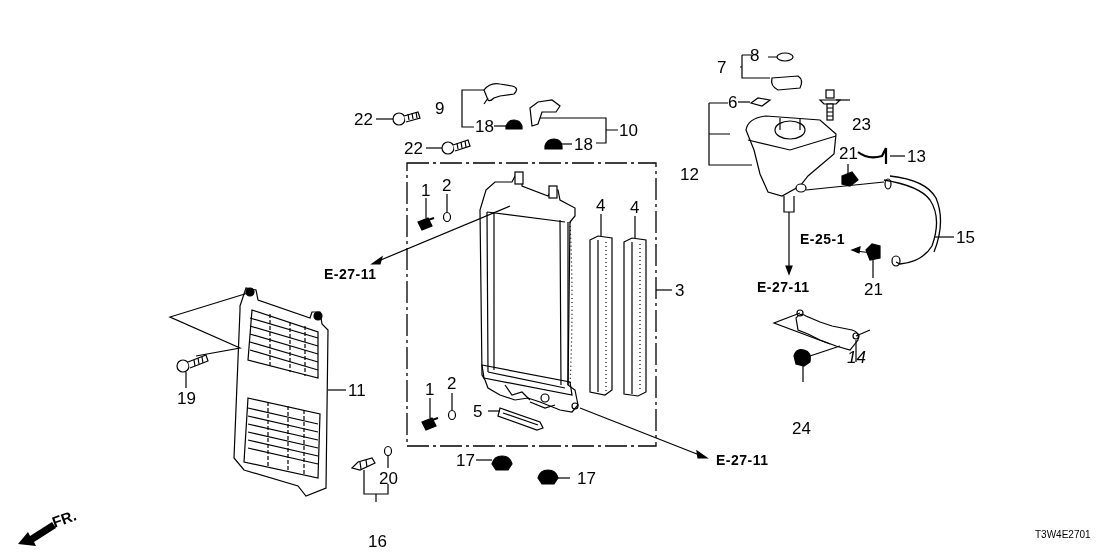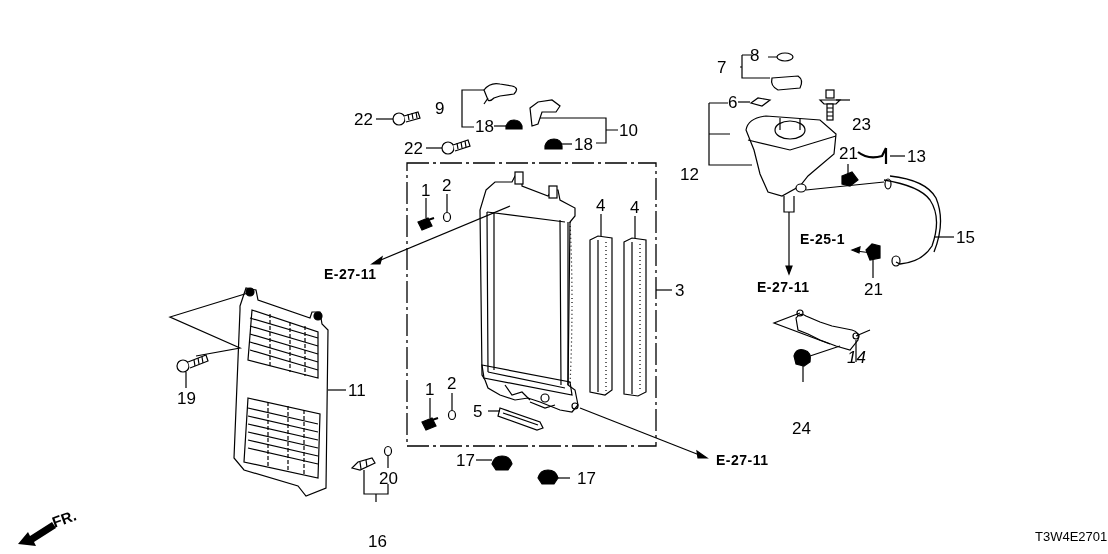--- a/index.html
+++ b/index.html
@@ -1,21 +1,21 @@
 <!DOCTYPE html>
 <html><head>
 <meta charset="utf-8">
 <style>
   html, body { margin:0; padding:0; background:#ffffff; }
   body { width:1108px; height:554px; overflow:hidden; position:relative;
          font-family:"Liberation Sans", sans-serif; color:#000; }
   #diagram { position:absolute; left:0; top:0; width:1108px; height:554px; }
   .lbl { position:absolute; font-size:17px; line-height:17px; white-space:nowrap; cursor:pointer; }
   .ref { position:absolute; font-size:14px; font-weight:bold; letter-spacing:0.5px; white-space:nowrap; cursor:pointer; }
-  .code { position:absolute; font-size:13px; white-space:nowrap; }
+  .code { position:absolute; font-size:10px; white-space:nowrap; }
   .fr { position:absolute; font-size:15px; font-weight:bold; transform:rotate(-20deg); }
 </style>
 </head>
 <body>
 
 <svg id="diagram" viewBox="0 0 1108 554" xmlns="http://www.w3.org/2000/svg" fill="none" stroke="#000" stroke-width="1.2">
 
   <path d="M407 163 H656 V446 H407 Z" stroke-dasharray="22 4 3 4" stroke-width="1.3"></path>
   <line x1="656" y1="290" x2="672" y2="290"></line>
 

